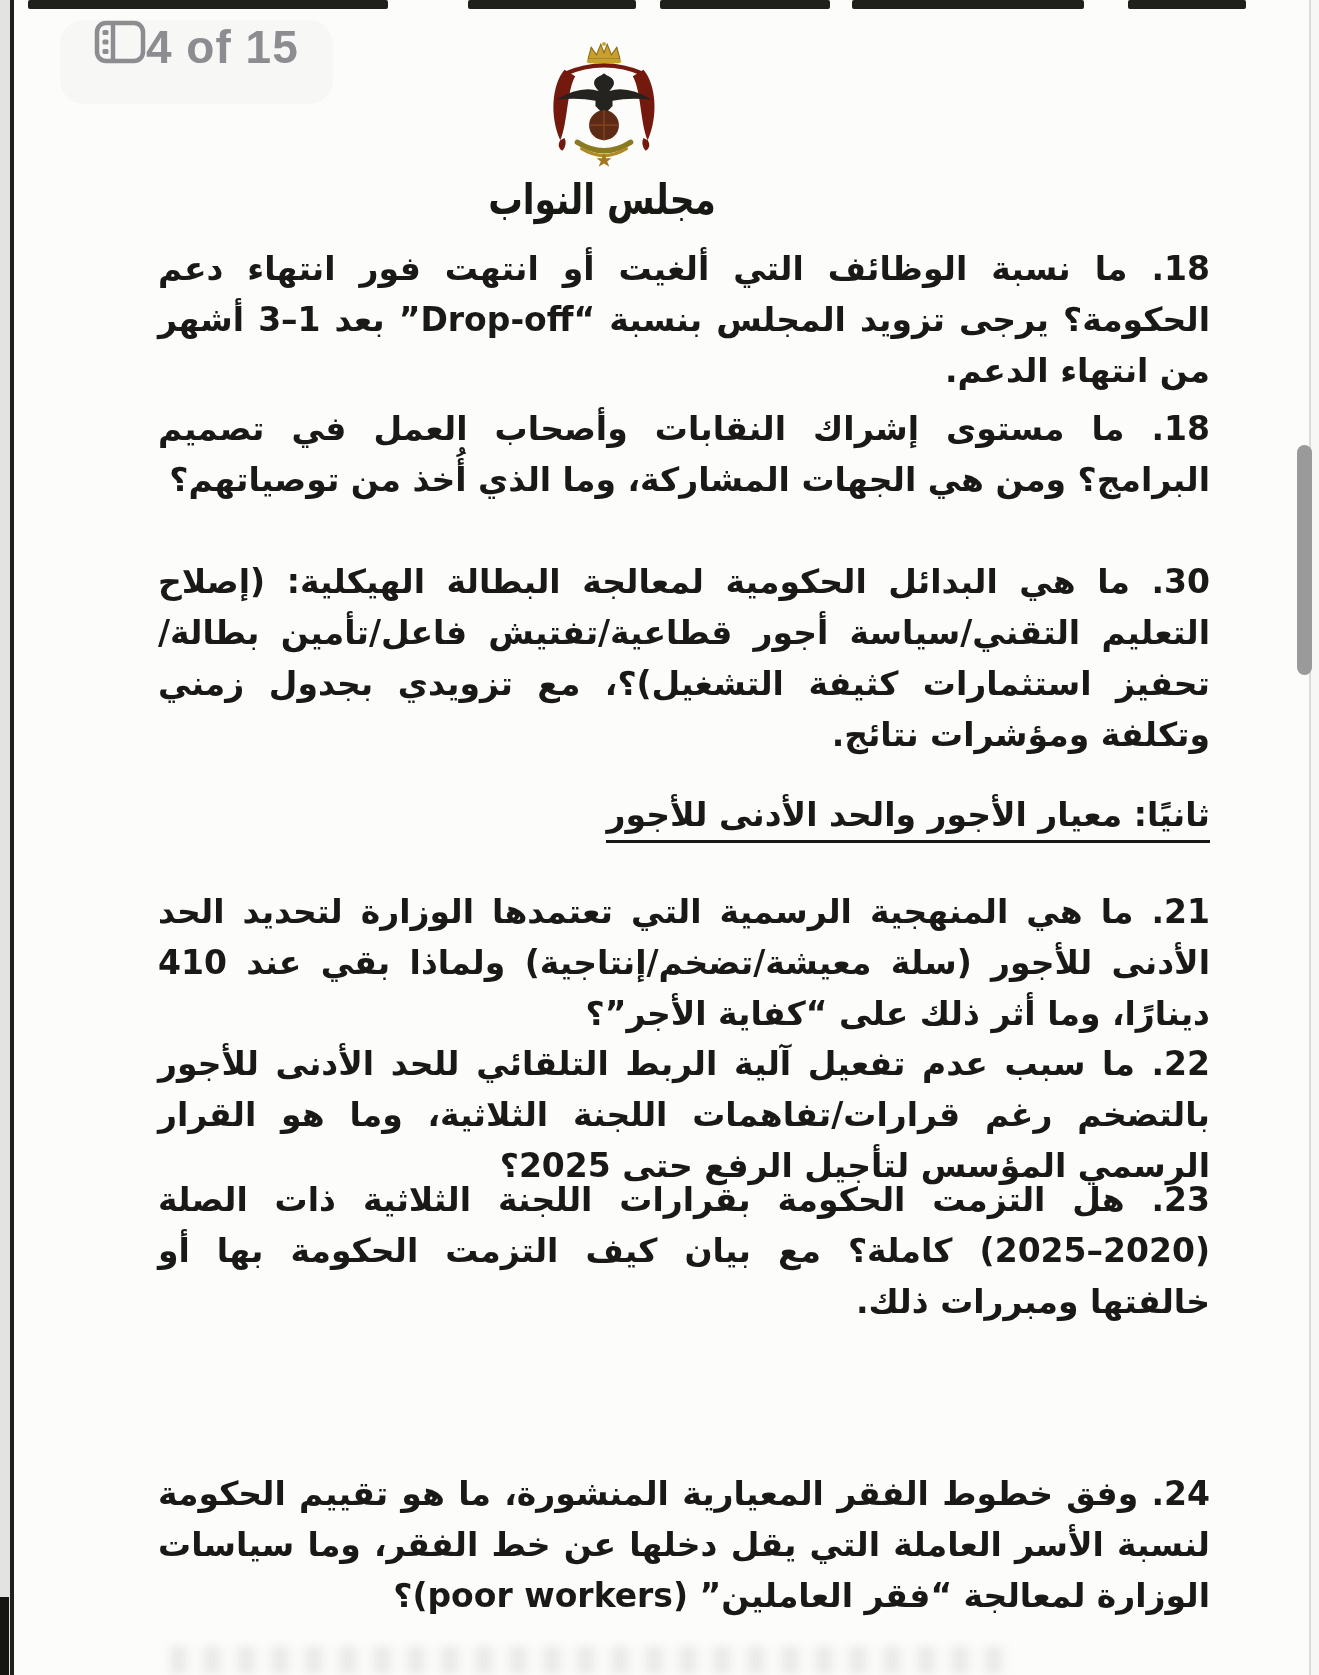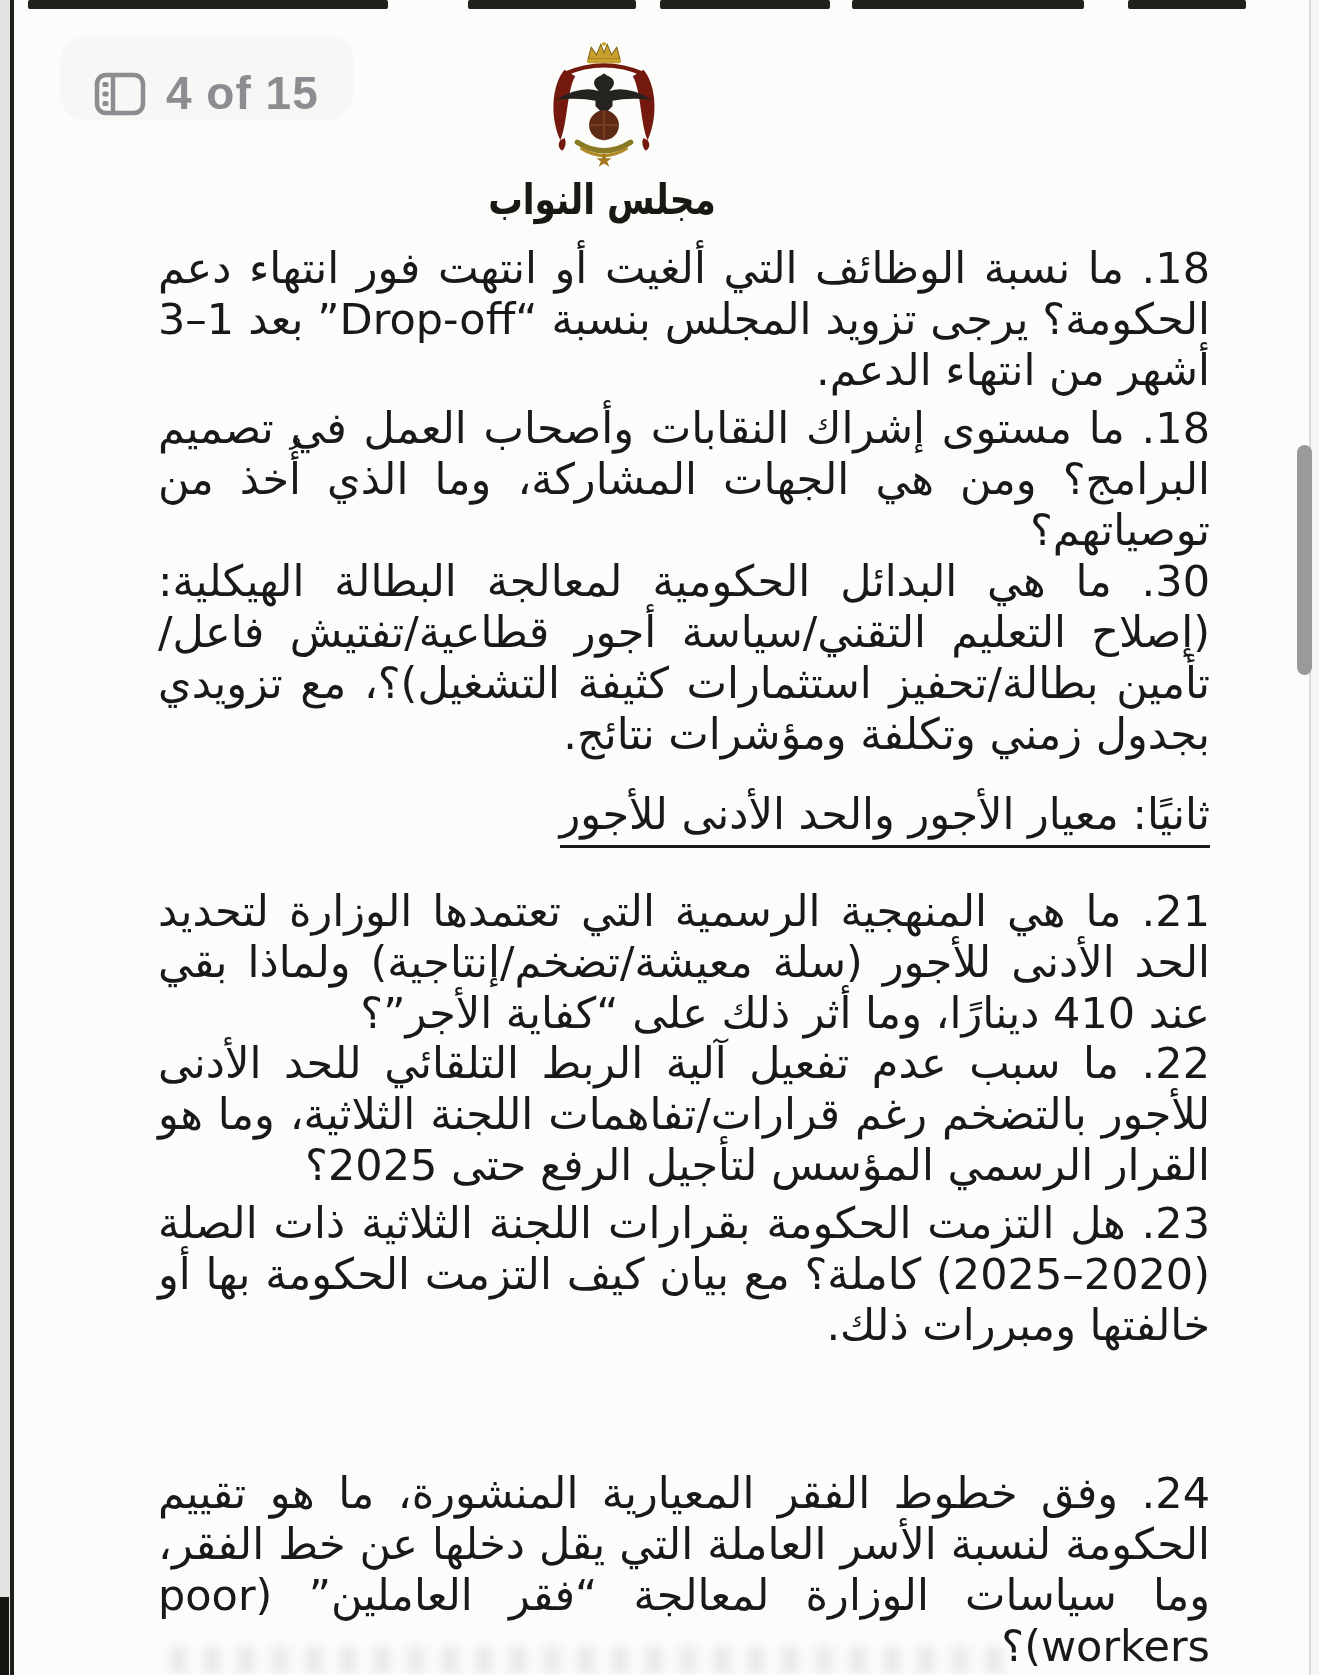--- a/index.html
+++ b/index.html
@@ -32,53 +32,53 @@
   .edge-right-line{position:absolute;left:1309px;top:0;width:2px;height:1675px;background:#dcdcda;}
   .right-margin{position:absolute;left:1311px;top:0;width:8px;height:1675px;background:#f7f7f6;}
   .scan-noise-bottom{
     position:absolute;left:170px;top:1646px;width:840px;height:28px;
     background:repeating-linear-gradient(90deg,rgba(150,150,144,.28) 0 16px,rgba(210,210,205,.10) 16px 34px);
     filter:blur(4px);opacity:.6;
   }
 
   
   .page-badge{
-    position:absolute;left:60px;top:36px;height:84px;min-width:265px;
+    position:absolute;left:60px;top:20px;height:84px;min-width:265px;
     background:var(--badge-bg);border-radius:24px;
-    display:flex;align-items:flex-end;gap:20px;padding:0 34px;box-sizing:border-box;
+    display:flex;align-items:flex-start;padding:0 34px;box-sizing:border-box;
   }
   .page-badge .label{
     color:var(--badge-fg);font-size:46px;font-weight:600;
     font-family:"Liberation Sans",sans-serif;letter-spacing:1px;white-space:nowrap;
   }
 
   
   .emblem{position:absolute;left:534px;top:42px;width:140px;height:128px;}
   .calligraphy{
     position:absolute;left:452px;top:168px;width:300px;height:62px;
     display:flex;align-items:center;justify-content:center;
     font-size:42px;font-weight:bold;color:#181815;
     transform:scaleX(.82);transform-origin:center;
     direction:rtl;
   }
 
   
   .content{position:absolute;left:158px;top:0;width:1052px;direction:rtl;}
   .content p{
     position:absolute;margin:0;width:1052px;right:0;
-    color:var(--text);font-size:43px;font-weight:normal;line-height:51px;
+    color:var(--text);font-size:33px;font-weight:bold;line-height:51px;
     text-align:justify;text-align-last:right;text-justify:inter-word;
   }
   .q18{top:243px;}
   .q19{top:403px;}
   .q20{top:556px;}
   .hd {top:789px;text-align:right;}
   .q21{top:886px;}
   .q22{top:1038px;}
-  .q23{top:1198px;}
+  .q23{top:1174px;}
   .q24{top:1468px;}
   .hd span{border-bottom:3px solid currentColor;padding-bottom:6px;}
 
   
   .scrollbar-thumb{
     position:absolute;left:1297px;top:445px;width:15px;height:230px;
     background:var(--scrollbar);border-radius:8px;
   }
 </style>
 </head>

